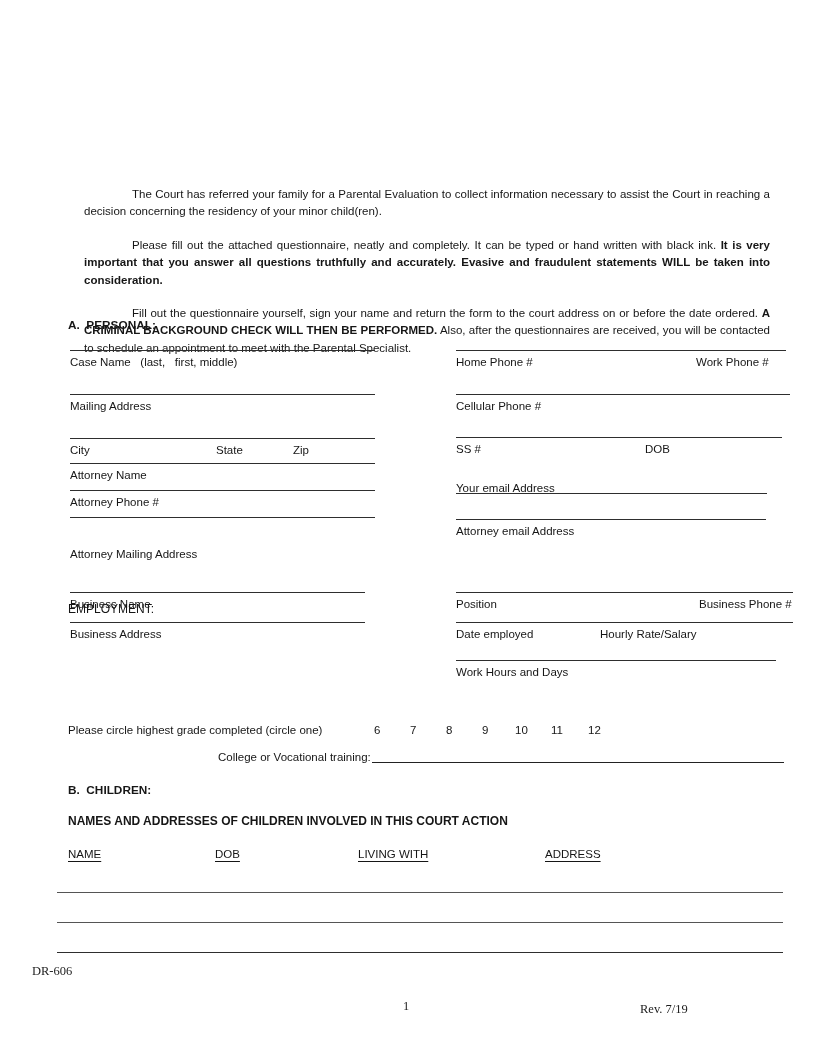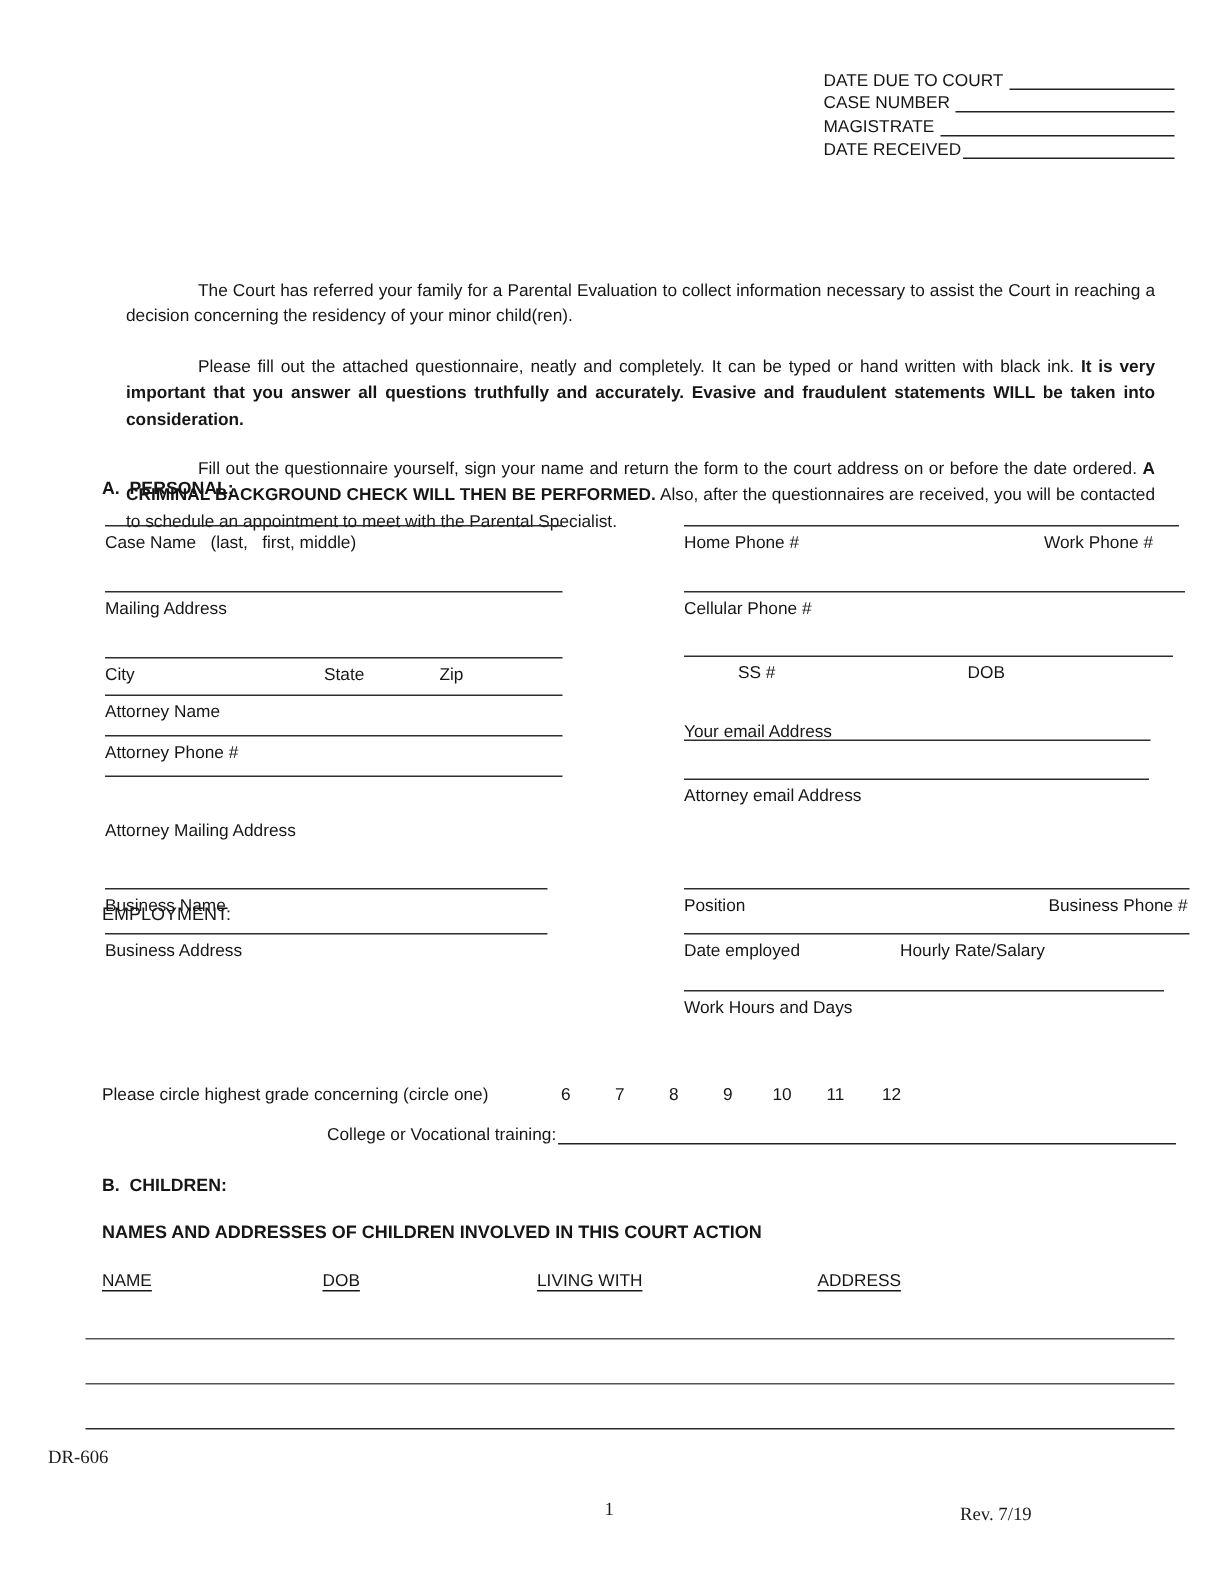--- a/index.html
+++ b/index.html
@@ -35,38 +35,20 @@
   
   .grade{position:absolute;top:724px;font-size:11.5px;}
   
   .foot{position:absolute;font-family:"Liberation Serif","DejaVu Serif",serif;font-size:12.5px;color:#1c1c1c;}
 </style>
 </head>
 <body>
 
 <div class="page">
 
-  <div class="court">
-    <div class="crow">
-      <span class="clabel">DATE DUE TO COURT</span>
-      <span class="cfill"></span>
-    </div>
-    <div class="crow">
-      <span class="clabel">CASE NUMBER</span>
-      <span class="cfill"></span>
-    </div>
-    <div class="crow">
-      <span class="clabel">MAGISTRATE</span>
-      <span class="cfill"></span>
-    </div>
-    <div class="crow">
-      <span class="clabel">DATE RECEIVED</span>
-      <span class="cfill" style="margin-left:1px;"></span>
-    </div>
-  </div>
 
 
   <div class="intro">
     <p><span>The Court has referred your family for a Parental Evaluation to collect information necessary to assist the Court in reaching a decision concerning the residency of your minor child(ren).</span></p>
     <p><span>Please fill out the attached questionnaire, neatly and completely.  It can be typed or hand written with black ink.  </span><b>It is very important that you answer all questions truthfully and accurately.  Evasive and fraudulent statements WILL be taken into consideration.</b></p>
     <p><span>Fill out the questionnaire yourself, sign your name and return the form to the court address on or before the date ordered. </span><b>A CRIMINAL BACKGROUND CHECK WILL THEN BE PERFORMED.</b><span>  Also, after the questionnaires are received, you will be contacted to schedule an appointment to meet with the Parental Specialist.</span></p>
   </div>
 
   <div class="abs h-bold" style="left:68px;top:318px;">A.  PERSONAL:</div>
 
@@ -91,21 +73,21 @@
   <span class="flabel" style="left:70px;top:548px;">Attorney Mailing Address</span>
 
   <div class="fline" style="left:456px;top:350px;width:330px;"></div>
   <span class="flabel" style="left:456px;top:356px;">Home Phone #</span>
   <span class="flabel" style="left:696px;top:356px;">Work Phone #</span>
 
   <div class="fline" style="left:456px;top:394px;width:334px;"></div>
   <span class="flabel" style="left:456px;top:400px;">Cellular Phone #</span>
 
   <div class="fline" style="left:456px;top:437px;width:326px;"></div>
-  <span class="flabel" style="left:456px;top:443px;margin-left:36px;">SS #</span>
+  <span class="flabel" style="left:456px;top:443px;">SS #</span>
   <span class="flabel" style="left:645px;top:443px;">DOB</span>
 
   <div class="fline" style="left:456px;top:493px;width:311px;"></div>
   <span class="flabel" style="left:456px;top:470px;margin-top:12px;">Your email Address</span>
 
   <div class="fline" style="left:456px;top:519px;width:310px;"></div>
   <span class="flabel" style="left:456px;top:525px;">Attorney email Address</span>
 
   <div class="abs h-reg" style="left:68px;top:562px;margin-top:40px;">EMPLOYMENT:</div>
 
@@ -119,21 +101,21 @@
   <span class="flabel" style="left:456px;top:598px;">Position</span>
   <span class="flabel" style="left:699px;top:598px;">Business Phone #</span>
 
   <div class="fline" style="left:456px;top:622px;width:337px;"></div>
   <span class="flabel" style="left:456px;top:628px;">Date employed</span>
   <span class="flabel" style="left:600px;top:628px;">Hourly Rate/Salary</span>
 
   <div class="fline" style="left:456px;top:660px;width:320px;"></div>
   <span class="flabel" style="left:456px;top:666px;">Work Hours and Days</span>
 
-  <span class="flabel" style="left:68px;top:724px;">Please circle highest grade concerning (circle one)</span>
+  <span class="flabel" style="left:68px;top:724px;">Please circle highest grade completed (circle one)</span>
   <span class="grade" style="left:374px;">6</span>
   <span class="grade" style="left:410px;">7</span>
   <span class="grade" style="left:446px;">8</span>
   <span class="grade" style="left:482px;">9</span>
   <span class="grade" style="left:515px;">10</span>
   <span class="grade" style="left:551px;">11</span>
   <span class="grade" style="left:588px;">12</span>
 
   <div class="college">
     <span class="clabel">College or Vocational training:</span>

